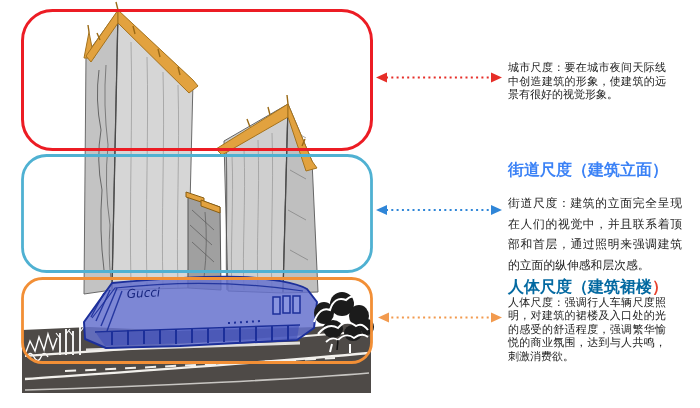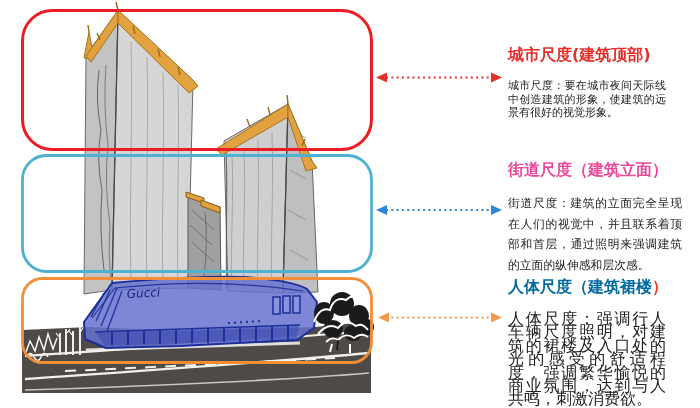--- a/index.html
+++ b/index.html
@@ -9,21 +9,21 @@
   }
   #sketch-svg{position:absolute;left:0;top:0;}
   .section{position:absolute;left:508px;}
   .sec-title{font-size:16px;font-weight:bold;white-space:nowrap;line-height:18px;}
   .sec-body{color:#222;text-align:justify;}
   #section-city{top:46px;}
   #section-city .sec-body{width:158px;font-size:11px;line-height:13.6px;margin-top:15px;}
   #section-street{top:161px;}
   #section-street .sec-body{width:174px;font-size:11.8px;line-height:20.6px;margin-top:14px;}
   #section-human{top:278px;}
-  #section-human .sec-body{width:158px;font-size:16px;line-height:13.4px;margin-top:16px;}
+  #section-human .sec-body{width:158px;font-size:11px;line-height:13.4px;margin-top:0;}
 </style>
 </head>
 <body>
 
 <div id="page">
 
   <svg id="sketch-svg" width="505" height="408" viewBox="0 0 505 408">
 
     <g>
       <polygon points="86,55 118,11 112,290 84,294" fill="#c3c3c3" stroke="#6a6a6a" stroke-width="1"></polygon>
@@ -131,29 +131,26 @@
       <path d="M502,210 L491,205 L491,215 Z" fill="#2f86d8"></path>
     </g>
     <g>
       <line x1="386" y1="317.5" x2="492" y2="317.5" stroke-width="2.2" stroke-dasharray="2 3.3" stroke="#f29a4e"></line>
       <path d="M378,317.5 L389,312.5 L389,322.5 Z" fill="#f29a4e"></path>
       <path d="M502,317.5 L491,312.5 L491,322.5 Z" fill="#f29a4e"></path>
     </g>
   </svg>
 
   <div class="section" id="section-city">
-    <div class="sec-title">
-      <span style="color: rgb(229, 46, 39);">城市尺度(建筑顶部)</span>
-    </div>
     <div class="sec-body">城市尺度：要在城市夜间天际线中创造建筑的形象，使建筑的远景有很好的视觉形象。</div>
   </div>
 
   <div class="section" id="section-street">
     <div class="sec-title">
-      <span style="color: #ec4899;">街道尺度（建筑立面）</span>
+      <span style="color: #3b82f6;">街道尺度（建筑立面）</span>
     </div>
     <div class="sec-body">街道尺度：建筑的立面完全呈现在人们的视觉中，并且联系着顶部和首层，通过照明来强调建筑的立面的纵伸感和层次感。</div>
   </div>
 
   <div class="section" id="section-human">
     <div class="sec-title">
       <span style="color: #0369a1;">人体尺度（建筑裙楼</span><span style="color: rgb(232, 65, 44);">）</span>
     </div>
     <div class="sec-body">人体尺度：强调行人车辆尺度照明，对建筑的裙楼及入口处的光的感受的舒适程度，强调繁华愉悦的商业氛围，达到与人共鸣，刺激消费欲。</div>
   </div>

